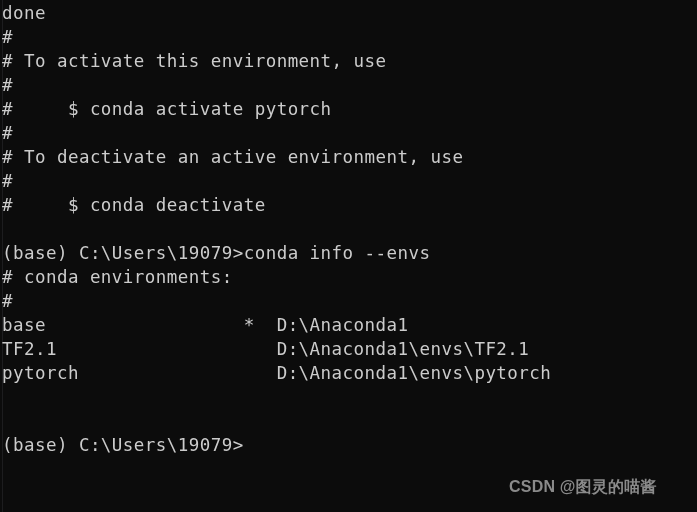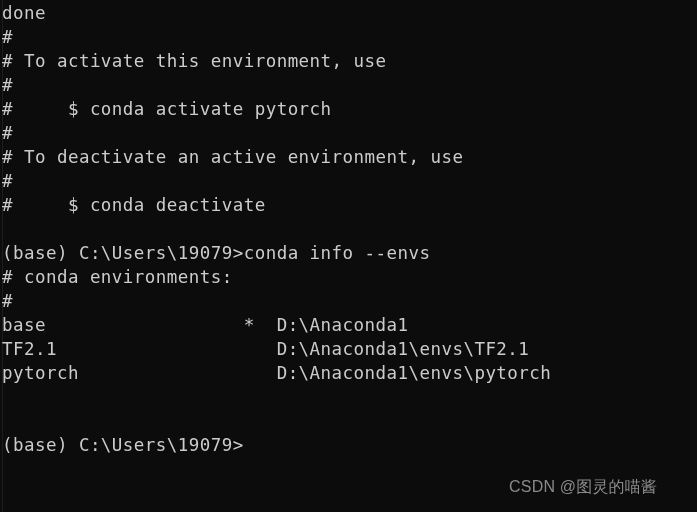--- a/index.html
+++ b/index.html
@@ -68,20 +68,21 @@
     position: absolute;
     left: 509px;
     top: 477px;
     font-family: "Liberation Sans", "DejaVu Sans", sans-serif;
     font-size: 16px;
     line-height: 20px;
     color: #8a8a8a;
     white-space: pre;
     letter-spacing: 0.2px;
     user-select: none;
+    font-weight: bold;
   }
 </style>
 </head>
 <body>
 
 <div id="terminal">
 
   <div id="left-edge"></div>
 
   <pre id="console-output"><span class="console-line">done</span><span class="console-line">#</span><span class="console-line"># To activate this environment, use</span><span class="console-line">#</span><span class="console-line">#     $ conda activate pytorch</span><span class="console-line">#</span><span class="console-line"># To deactivate an active environment, use</span><span class="console-line">#</span><span class="console-line">#     $ conda deactivate</span><span class="console-line blank"></span><span class="console-line">(base) C:\Users\19079&gt;conda info --envs</span><span class="console-line"># conda environments:</span><span class="console-line">#</span><span class="console-line">base                  *  D:\Anaconda1</span><span class="console-line">TF2.1                    D:\Anaconda1\envs\TF2.1</span><span class="console-line">pytorch                  D:\Anaconda1\envs\pytorch</span><span class="console-line blank"></span><span class="console-line blank"></span><span class="console-line">(base) C:\Users\19079&gt;</span><span class="console-line blank"></span><span class="console-line blank"></span></pre>

